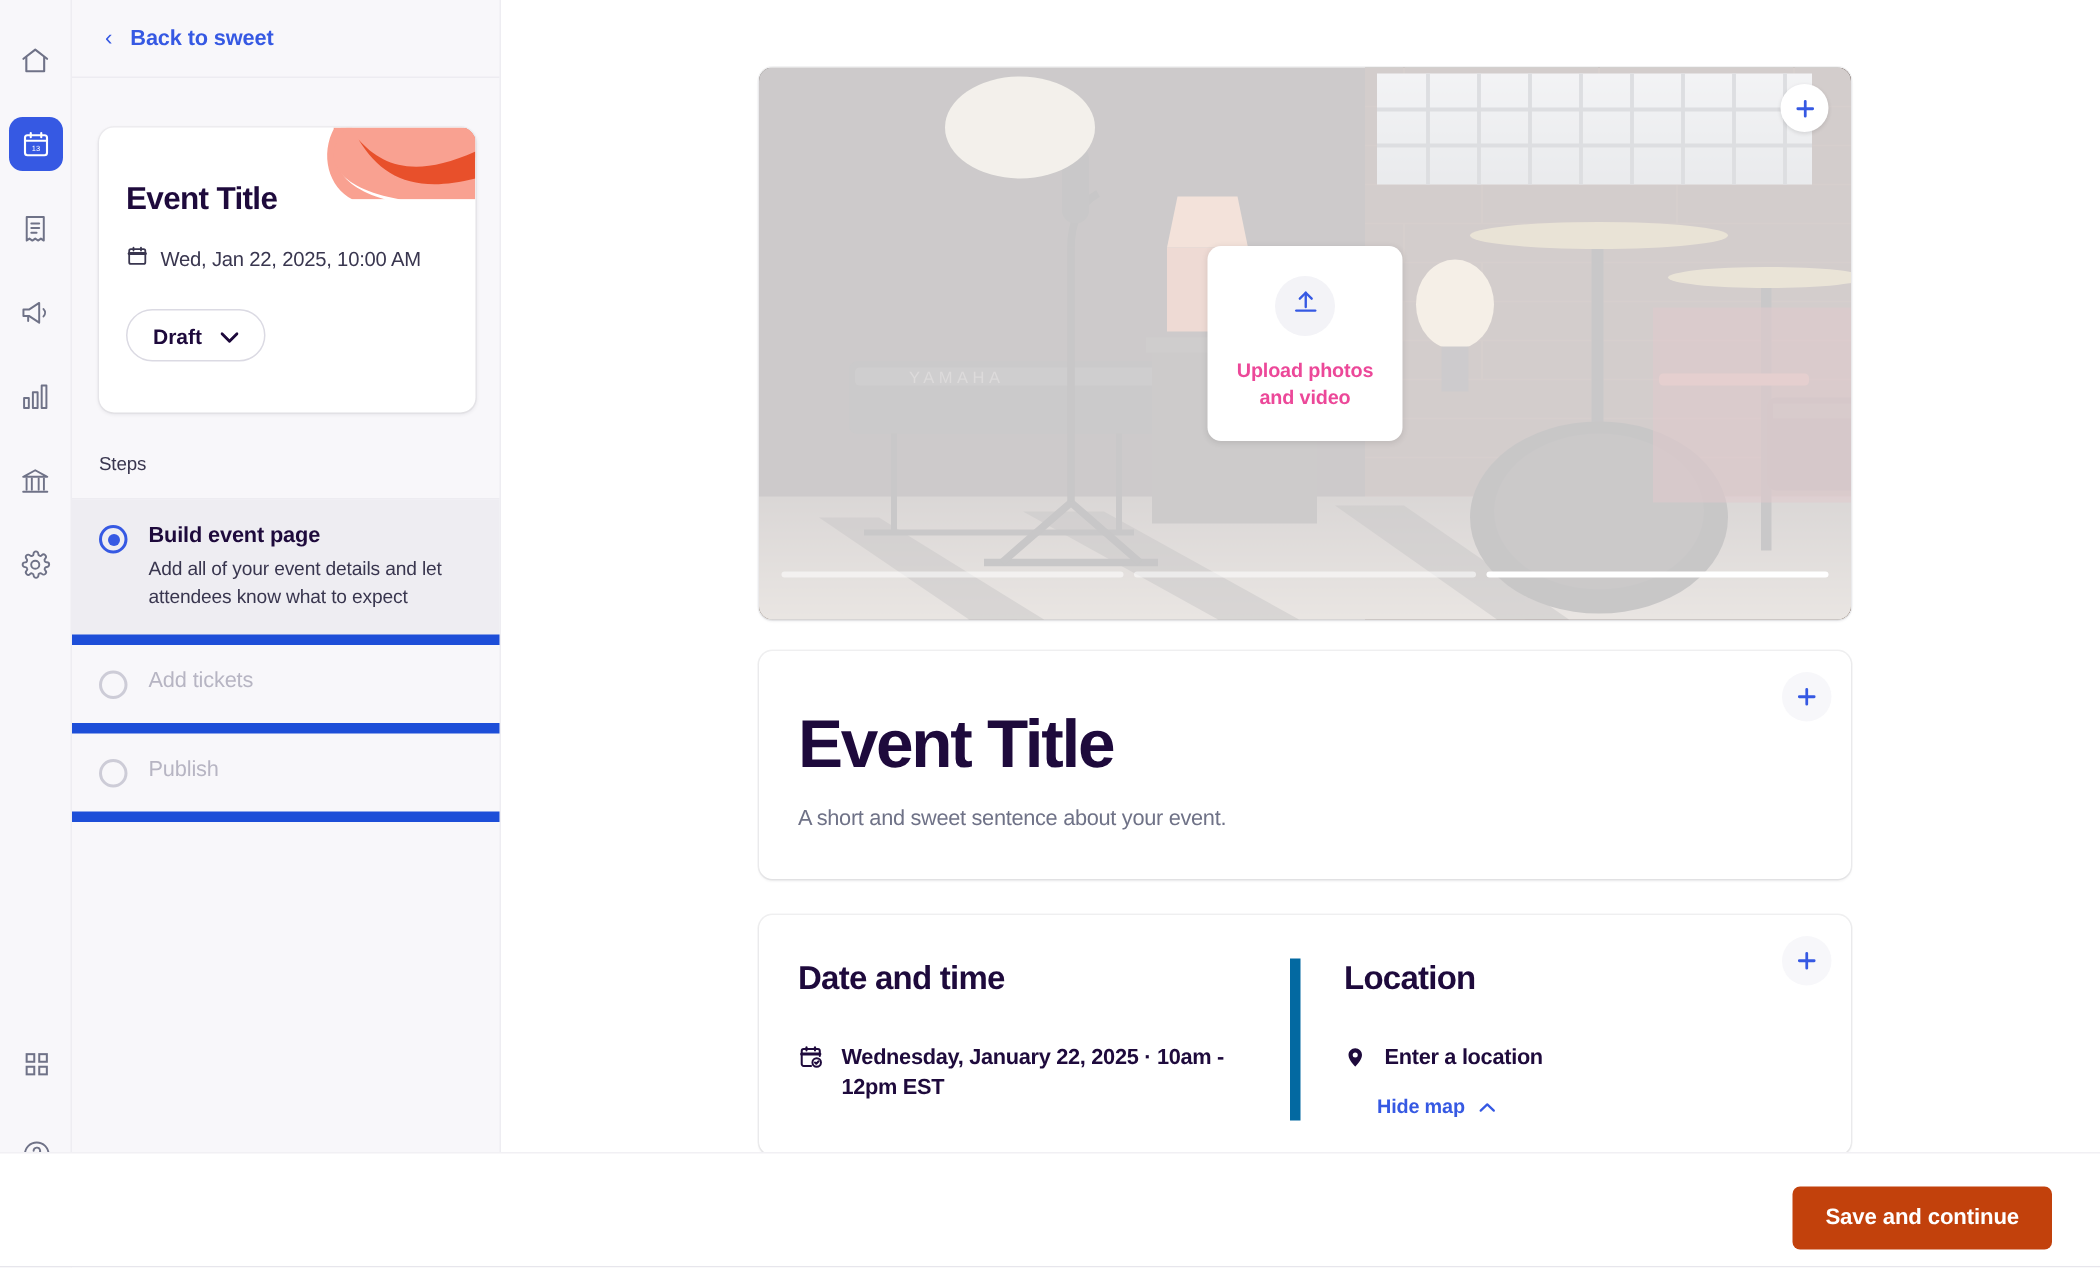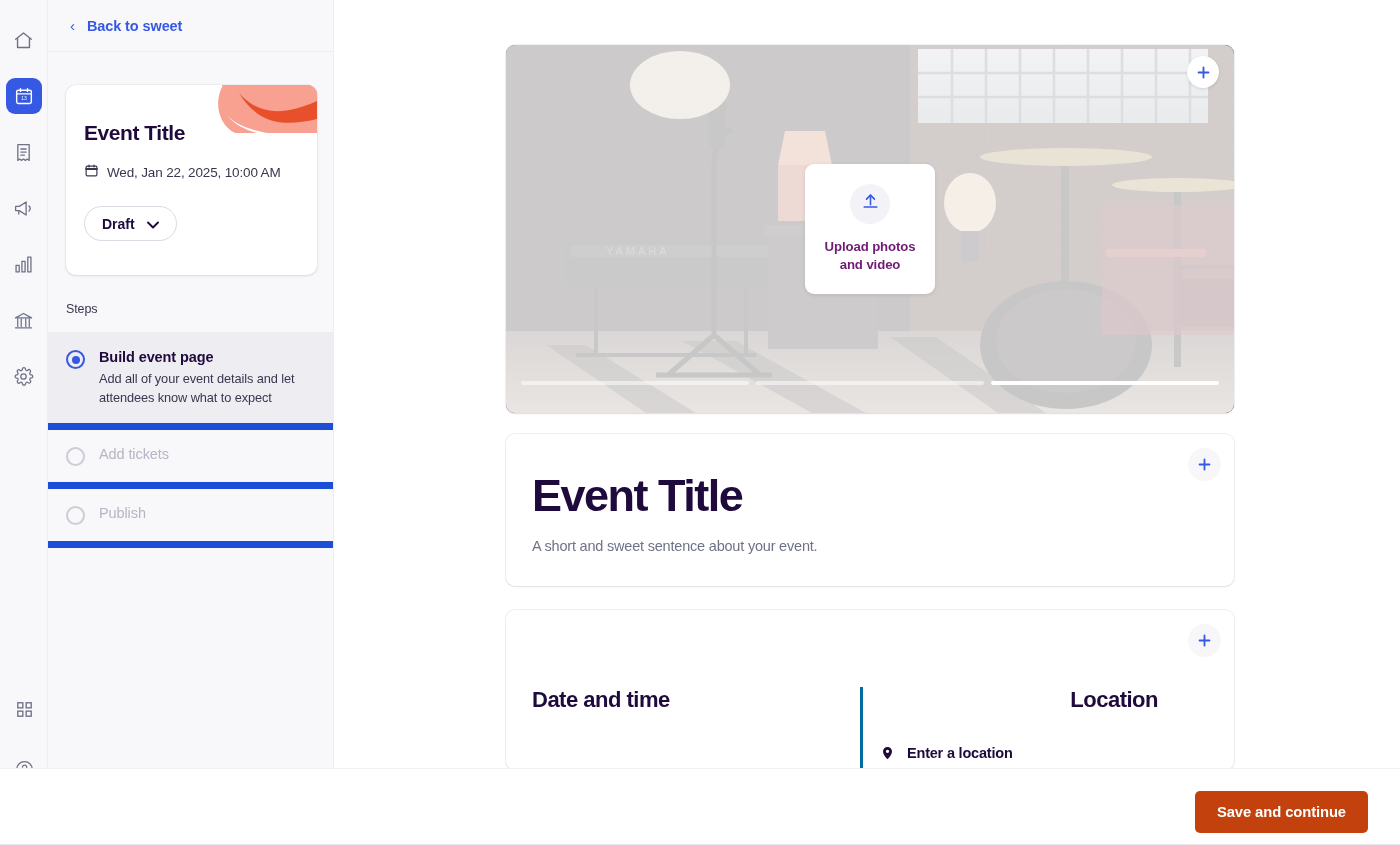--- a/index.html
+++ b/index.html
@@ -111,21 +111,21 @@
     width: 130px; height: 130px; background: #fff; border-radius: 9px;
     display:flex; flex-direction: column; align-items:center; justify-content:center;
     cursor: pointer; box-shadow: 0 1px 4px rgba(0,0,0,.10);
   }
   .upload-circ {
     width: 40px; height: 40px; border-radius: 50%; background: #f3f3f7;
     display:flex; align-items:center; justify-content:center;
   }
   .upload-text {
     margin-top: 14px; text-align:center; font-size: 13.2px; font-weight: 600;
-    color:#701a75; line-height: 1.4; letter-spacing:-0.1px;
+    color:#ec4899; line-height: 1.4; letter-spacing:-0.1px;
   }
   .carousel { position:absolute; left: 15px; right: 15px; bottom: 28px; display:flex; gap: 7px; }
   .bar { height: 4px; border-radius: 2px; flex: 1; background: rgba(255,255,255,.55); }
   .bar.on { background: #ffffff; }
 
   .card {
     position: absolute; left: 171px; width: 728px;
     background:#fff; border-radius: 9px;
     box-shadow: 0 1px 2px rgba(20,20,40,.08), 0 0 0 1px rgba(20,20,40,.06);
   }
@@ -139,22 +139,22 @@
     position:absolute; left: 26px; top: 36px;
     font-size: 45px; font-weight: 800; color: #1e0a3c; letter-spacing: -1.5px;
   }
   .tagline {
     position:absolute; left: 26px; top: 104px;
     font-size: 14.5px; color: #6f7287; letter-spacing: -0.2px;
   }
 
   #datetime-card { top: 610px; height: 160px; }
   .dt-grid { display:flex; padding: 29px 26px 0 26px; }
-  .dt-col { width: 298px; margin-top: 48px; }
-  .dt-col.right { padding-left: 17px; border-left: 3px solid #0369a1; margin-left: 30px; text-align: right; }
+  .dt-col { width: 298px; }
+  .dt-col.right { padding-left: 29px; border-left: 7px solid #0369a1; margin-left: 30px; }
   .dt-head { font-size: 22px; font-weight: 700; color: #1e0a3c; letter-spacing: -0.5px; }
   .dt-row { display:flex; gap: 12px; margin-top: 30px; }
   .dt-row .ico { flex: 0 0 auto; margin-top: 1px; }
   .dt-text { font-size: 14.5px; font-weight: 600; color: #1e0a3c; line-height: 1.38; letter-spacing:-0.2px; }
   .dt-link {
     margin-top: 11px; margin-left: 22px; display:inline-flex; align-items:center; gap: 9px;
     font-size: 13.2px; font-weight: 600; color: #3659e3; cursor:pointer; letter-spacing:-0.1px;
   }
 
   
@@ -468,20 +468,33 @@
       <div class="card-plus">
         <svg width="17" height="17" viewBox="0 0 24 24" stroke="#3659e3" stroke-width="2.6" stroke-linecap="round">
           <path d="M12 5v14M5 12h14"></path>
         </svg>
       </div>
 
       <div class="dt-grid">
 
         <div class="dt-col">
           <div class="dt-head">Date and time</div>
+          <div class="dt-row">
+            <span class="ico">
+              <svg width="17" height="17" viewBox="0 0 24 24" fill="none" stroke="#1e0a3c" stroke-width="1.9" stroke-linecap="round" stroke-linejoin="round">
+                <path d="M20.5 11.4V6.6a1.8 1.8 0 0 0-1.8-1.8H5.3a1.8 1.8 0 0 0-1.8 1.8v12.2a1.8 1.8 0 0 0 1.8 1.8h7"></path>
+                <path d="M3.5 9.4h17" stroke-width="3"></path>
+                <path d="M8 3v3"></path>
+                  <path d="M16 3v3"></path>
+                <circle cx="17.6" cy="17.4" r="4"></circle>
+                  <path d="M16 17.4l1.2 1.2 2.2-2.3"></path>
+              </svg>
+            </span>
+            <span class="dt-text">Wednesday, January 22, 2025 · 10am - 12pm EST</span>
+          </div>
         </div>
 
         <div class="dt-col right">
           <div class="dt-head">Location</div>
           <div class="dt-row">
             <span class="ico">
               <svg width="15" height="18" viewBox="0 0 24 24" fill="#1e0a3c">
                 <path d="M12 2.2c-4 0-7.2 3.2-7.2 7.2 0 5.4 7.2 12.4 7.2 12.4s7.2-7 7.2-12.4c0-4-3.2-7.2-7.2-7.2zm0 9.8a2.7 2.7 0 1 1 0-5.4 2.7 2.7 0 0 1 0 5.4z"></path>
               </svg>
             </span>

